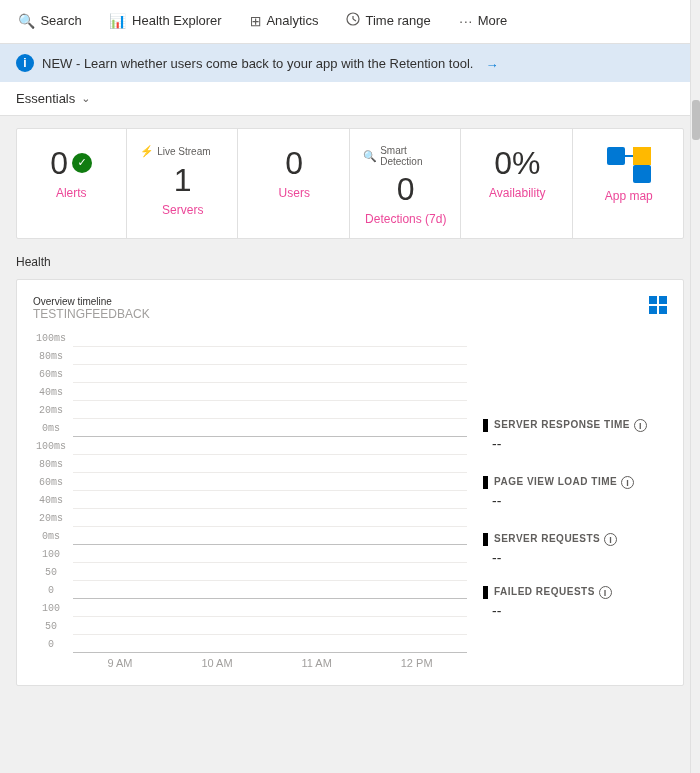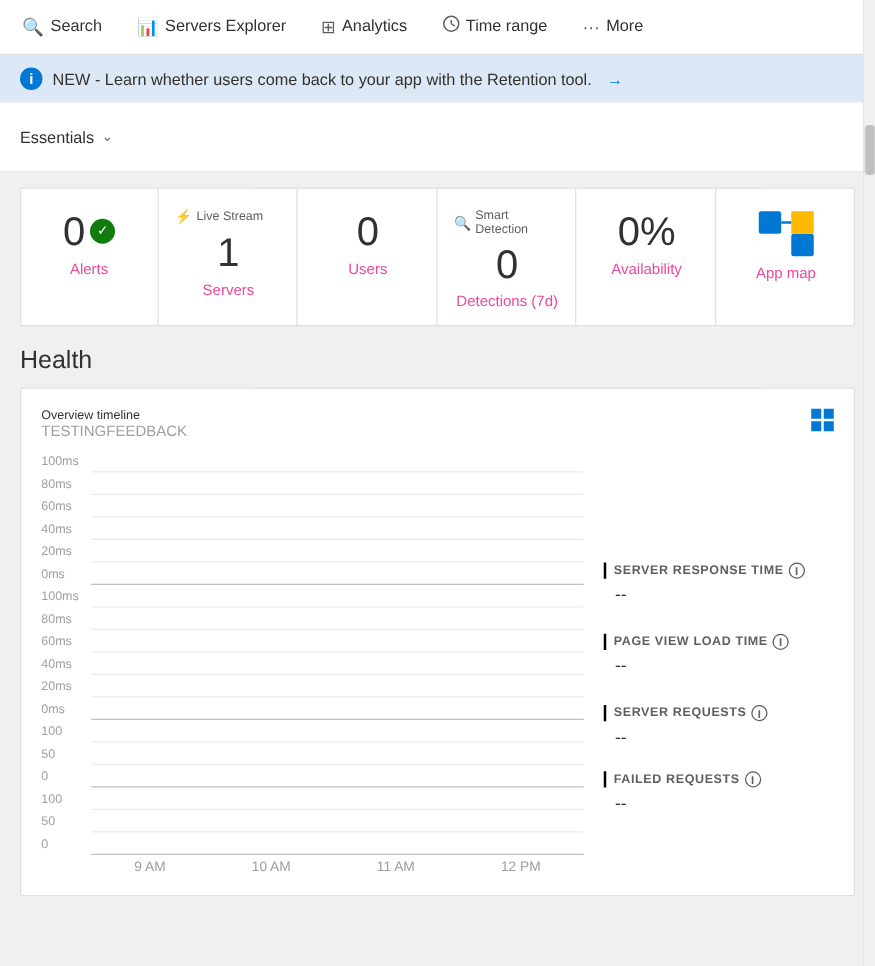--- a/index.html
+++ b/index.html
@@ -30,21 +30,21 @@
       width: 18px; height: 18px; border-radius: 50%;
       background: #0078d4; color: #fff;
       display: flex; align-items: center; justify-content: center;
       font-weight: bold; font-size: 12px; flex-shrink: 0;
     }
     .info-banner a { color: #0078d4; text-decoration: none; margin-left: 4px; }
 
     
     .essentials-bar {
       display: flex; align-items: center; gap: 6px;
-      background: #fff; padding: 20px 16px;
+      background: #fff; padding: 9px 16px;
       border-bottom: 1px solid #e0e0e0; font-size: 13px; color: #323130;
     }
     .essentials-chevron { font-size: 11px; color: #605e5c; }
 
     
     .main-content {
       background: #f0f0f0; padding: 12px 16px;
       height: calc(773px - 44px - 40px - 36px);
       overflow-y: auto;
     }
@@ -80,21 +80,21 @@
     .card-tag {
       font-size: 10px; color: #605e5c; margin-bottom: 4px;
       display: flex; align-items: center; gap: 3px; width: 100%;
     }
     .card-tag .tag-icon { color: #0078d4; font-size: 11px; }
     .availability-pct { font-size: 32px; font-weight: 300; color: #323130; }
     .app-map-svg { width: 48px; height: 40px; }
 
     
     .health-label {
-      font-size: 20px; font-weight: 400; color: #323130;
+      font-size: 12px; font-weight: 400; color: #323130;
       margin-bottom: 10px;
     }
 
     
     .timeline-card {
       background: #fff; border: 1px solid #e0e0e0;
       border-radius: 2px; padding: 16px;
     }
     .timeline-header {
       display: flex; justify-content: space-between; align-items: flex-start;
@@ -120,22 +120,22 @@
     .chart-right {
       width: 200px; padding-left: 16px; flex-shrink: 0;
     }
 
     
     .chart-section { margin-bottom: 0; }
     .chart-row {
       display: flex; align-items: center; height: 18px;
     }
     .y-label {
-      width: 40px; text-align: left; font-size: 10px;
-      color: #a19f9d; padding-right: 4px; flex-shrink: 0;
+      width: 40px; text-align: center; font-size: 10px;
+      color: #a19f9d; padding-right: 4px; flex-shrink: 0; font-family: Liberation Mono, monospace;
     }
     .chart-line-area {
       flex: 1; height: 18px; position: relative;
       border-bottom: 1px solid #edebe9;
     }
     .chart-line-area.bold-bottom { border-bottom: 1.5px solid #c0c0c0; }
 
     
     .x-axis {
       display: flex; justify-content: space-around;
@@ -143,22 +143,22 @@
     }
     .x-label { font-size: 11px; color: #a19f9d; }
 
     
     .right-metric {
       margin-bottom: 20px;
     }
     .right-metric-title {
       font-size: 10px; font-weight: 600; color: #605e5c;
       text-transform: uppercase; letter-spacing: 0.5px;
-      display: flex; align-items: center; gap: 4px;
-      border-left: 2px solid #000000; padding-left: 6px;
+      display: flex; gap: 4px;
+      border-left: 5px solid #000000; padding-left: 6px;
       margin-bottom: 4px;
     }
     .right-metric-value {
       font-size: 14px; color: #323130; margin-left: 9px;
     }
     .info-circle {
       width: 13px; height: 13px; border-radius: 50%;
       border: 1px solid #605e5c; display: inline-flex;
       align-items: center; justify-content: center;
       font-size: 9px; color: #605e5c; cursor: pointer;
@@ -178,21 +178,21 @@
 </head>
 <body>
 
 <div class="toolbar">
   <div class="toolbar-item">
     <span class="icon">🔍</span>
     <span>Search</span>
   </div>
   <div class="toolbar-item">
     <span class="icon">📊</span>
-    <span>Servers Explorer</span>
+    <span>Health Explorer</span>
   </div>
   <div class="toolbar-item">
     <span class="icon">⊞</span>
     <span>Analytics</span>
   </div>
   <div class="toolbar-item">
     <span class="icon">
       <svg width="14" height="14" viewBox="0 0 14 14" fill="none" xmlns="http://www.w3.org/2000/svg">
         <circle cx="7" cy="7" r="6" stroke="#605e5c" stroke-width="1.2"></circle>
         <line x1="7" y1="4" x2="7" y2="7" stroke="#605e5c" stroke-width="1.2"></line>

